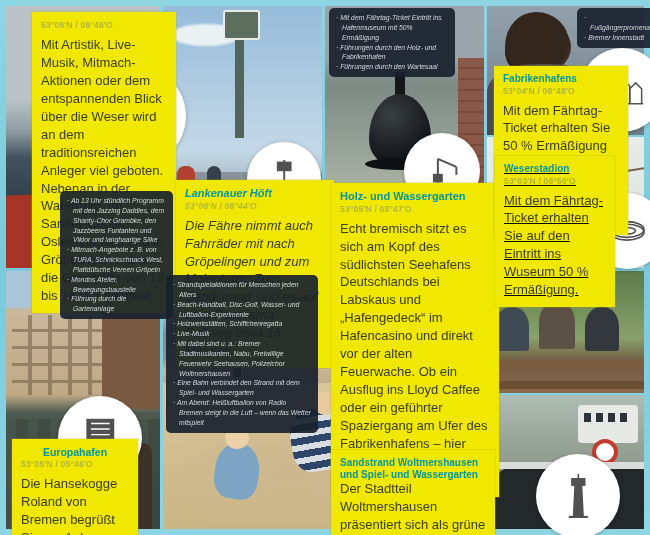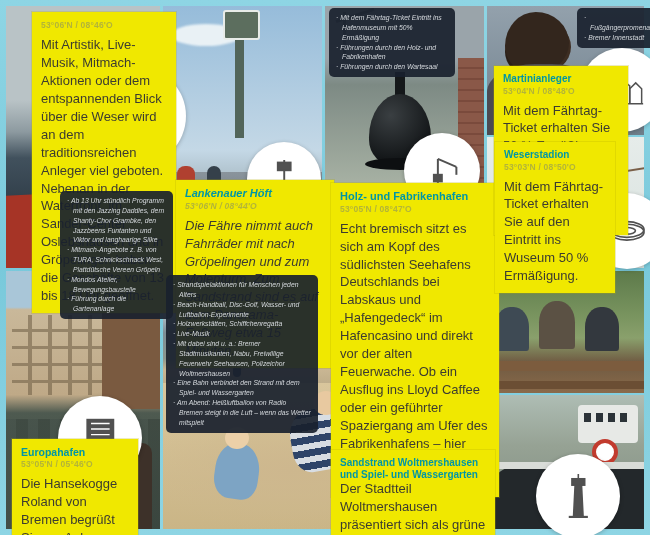--- a/index.html
+++ b/index.html
@@ -219,39 +219,39 @@
     <p>Mit Artistik, Live-Musik, Mitmach-Aktionen oder dem entspannenden Blick über die Weser wird an dem traditionsreichen Anleger viel geboten. Nebenan in der Waterfront, im Sander-Center Oslebshausen und in Gröpelingen haben die Geschäfte von 13 bis 18 Uhr geöffnet.</p>
   </div>
 
   <div class="ybox" style="left:176px;top:180px;width:140px;font-style:italic;">
     <h3>Lankenauer Höft</h3>
     <div class="coords">53°06'N / 08°44'O</div>
     <p>Die Fähre nimmt auch Fahrräder mit nach Gröpelingen und zum Molenturm. Zum Sandstrand sind es auf dem Panorama-Fußweg etwa 15 Minuten.</p>
   </div>
 
   <div class="ybox" style="left:331px;top:183px;width:150px;">
-    <h3>Holz- und Fabrikenhafen</h3>
+    <h3>Holz- und Wassergarten</h3>
     <div class="coords">53°05'N / 08°47'O</div>
     <p>Echt bremisch sitzt es sich am Kopf des südlichsten Seehafens Deutschlands bei Labskaus und „Hafengedeck“ im Hafencasino und direkt vor der alten Feuerwache. Ob ein Ausflug ins Lloyd Caffee oder ein geführter Spaziergang am Ufer des Fabrikenhafens – hier erlebt man den Hafen hautnah.</p>
   </div>
 
   <div class="ybox" style="left:494px;top:66px;width:116px;">
-    <h3 style="font-size:10px;">Martinianleger</h3>
+    <h3 style="font-size:10px;">Fabrikenhafens</h3>
     <div class="coords">53°04'N / 08°48'O</div>
     <p>Mit dem Fährtag-Ticket erhalten Sie 50 % Ermäßigung auf den Eintritt ins Gerhard Marcks Haus und in die Weserburg.</p>
   </div>
 
-  <div class="ybox" style="left:495px;top:142px;width:102px;">
+  <div class="ybox" style="left:495px;top:156px;width:102px;text-decoration:underline;">
     <h3 style="font-size:10px;">Weserstadion</h3>
     <div class="coords">53°03'N / 08°50'O</div>
     <p>Mit dem Fährtag-Ticket erhalten Sie auf den Eintritt ins Wuseum 50 % Ermäßigung.</p>
   </div>
 
   <div class="ybox" style="left:12px;top:439px;width:108px;">
-    <h3 style="font-size:10.5px;">Europahafen</h3>
+    <h3 style="font-size:10.5px;text-align:center;">Europahafen</h3>
     <div class="coords">53°05'N / 05°46'O</div>
     <p>Die Hansekogge Roland von Bremen begrüßt Sie am Anleger. Wer mag, der beobachtet das bunte Treiben auf dem Wasser oder setzt mit der Fähre zum Sandstrand über. Ein Bummel durch die Geschäfte ist von 13 bis 18 Uhr möglich.</p>
   </div>
 
   <div class="ybox" style="left:331px;top:450px;width:146px;">
     <h3 style="font-size:10px;">Sandstrand Woltmershausen und Spiel- und Wassergarten</h3>
     <p>Der Stadtteil Woltmershausen präsentiert sich als grüne Freizeit- und Sportoase. Die Erholung in der Natur wird durch ein attraktives Kultur-, Spiel- und Sportprogramm am Strand und am Spiel- und Wassergarten bereichert.</p>
   </div>
 
 

